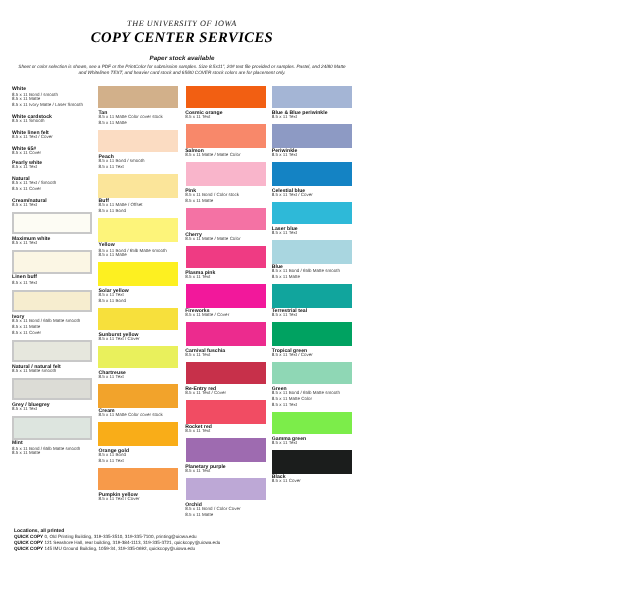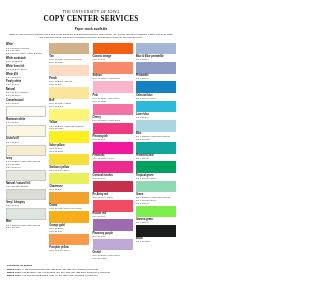--- a/index.html
+++ b/index.html
@@ -5,21 +5,21 @@
   * { box-sizing: border-box; margin: 0; padding: 0; }
   html, body {
     width: 182px; height: 300px;
     background: #ffffff;
     font-family: "Liberation Sans", sans-serif;
     overflow: hidden;
   }
   .page { width: 182px; height: 300px; position: relative; padding: 0 6px; }
 
   
-  .header { text-align: center; padding-top: 9px; }
+  .header { text-align: center; padding-top: 9px; font-style: italic; }
   .univ-name {
     font-family: "Liberation Serif", serif;
     font-size: 4.1px; letter-spacing: .28px;
     color: #1b1b1b; font-variant: small-caps; font-weight: 400;
     line-height: 5px; white-space: nowrap;
   }
   .doc-title {
     font-family: "Liberation Serif", serif;
     font-size: 7.3px; font-weight: 700; letter-spacing: .22px;
     color: #000; line-height: 8.4px; margin-top: .5px; white-space: nowrap;

